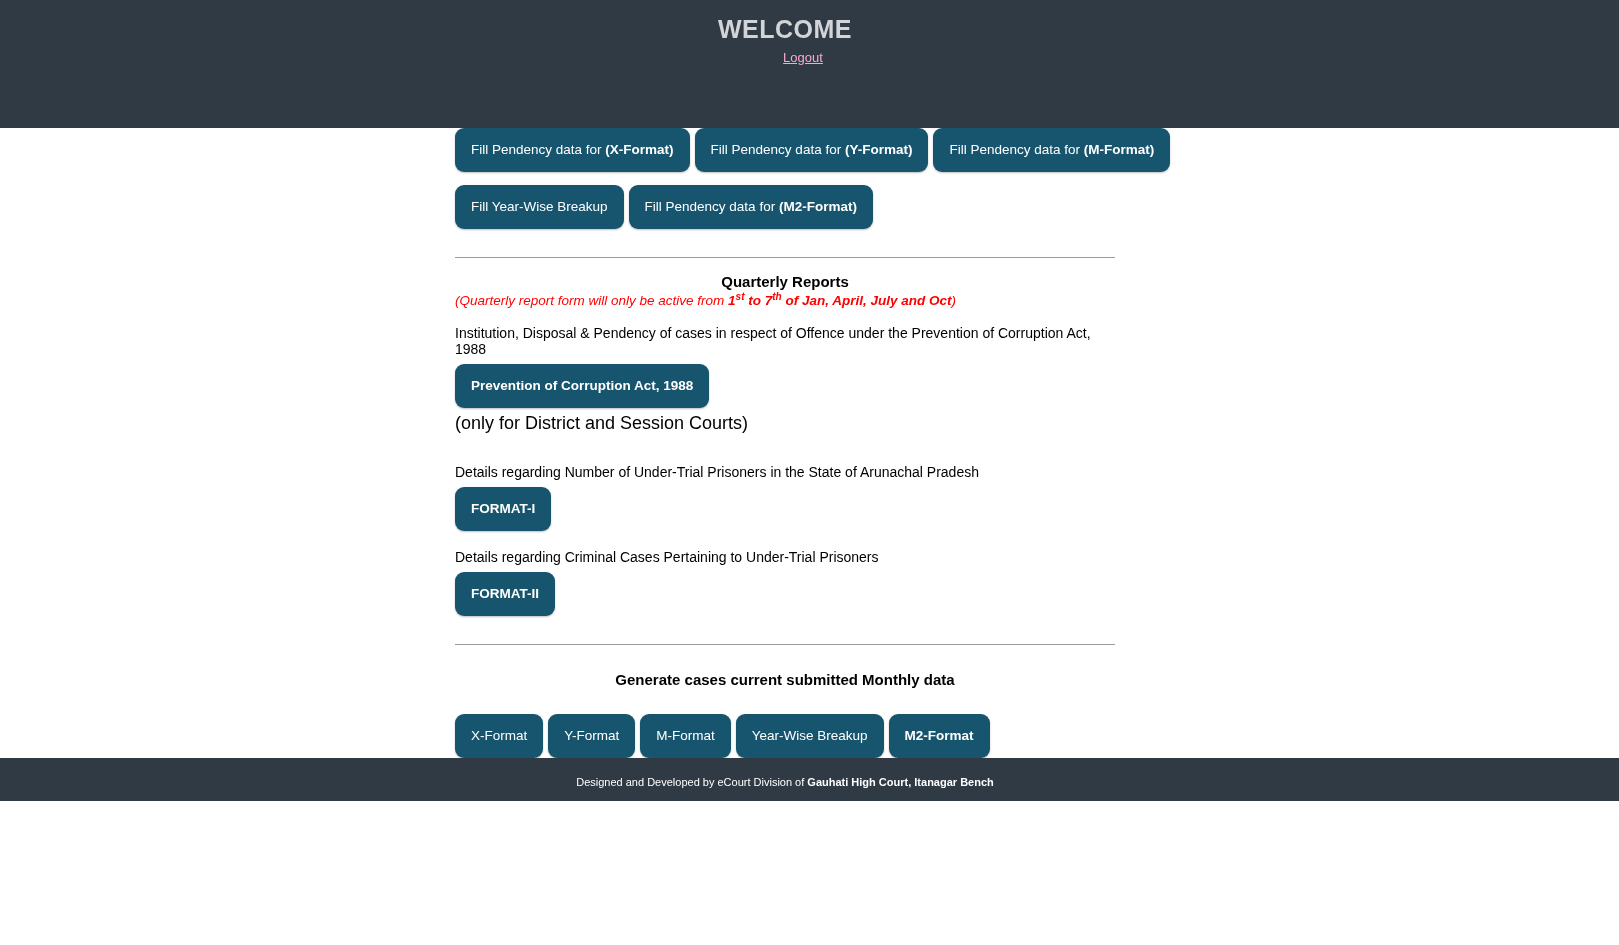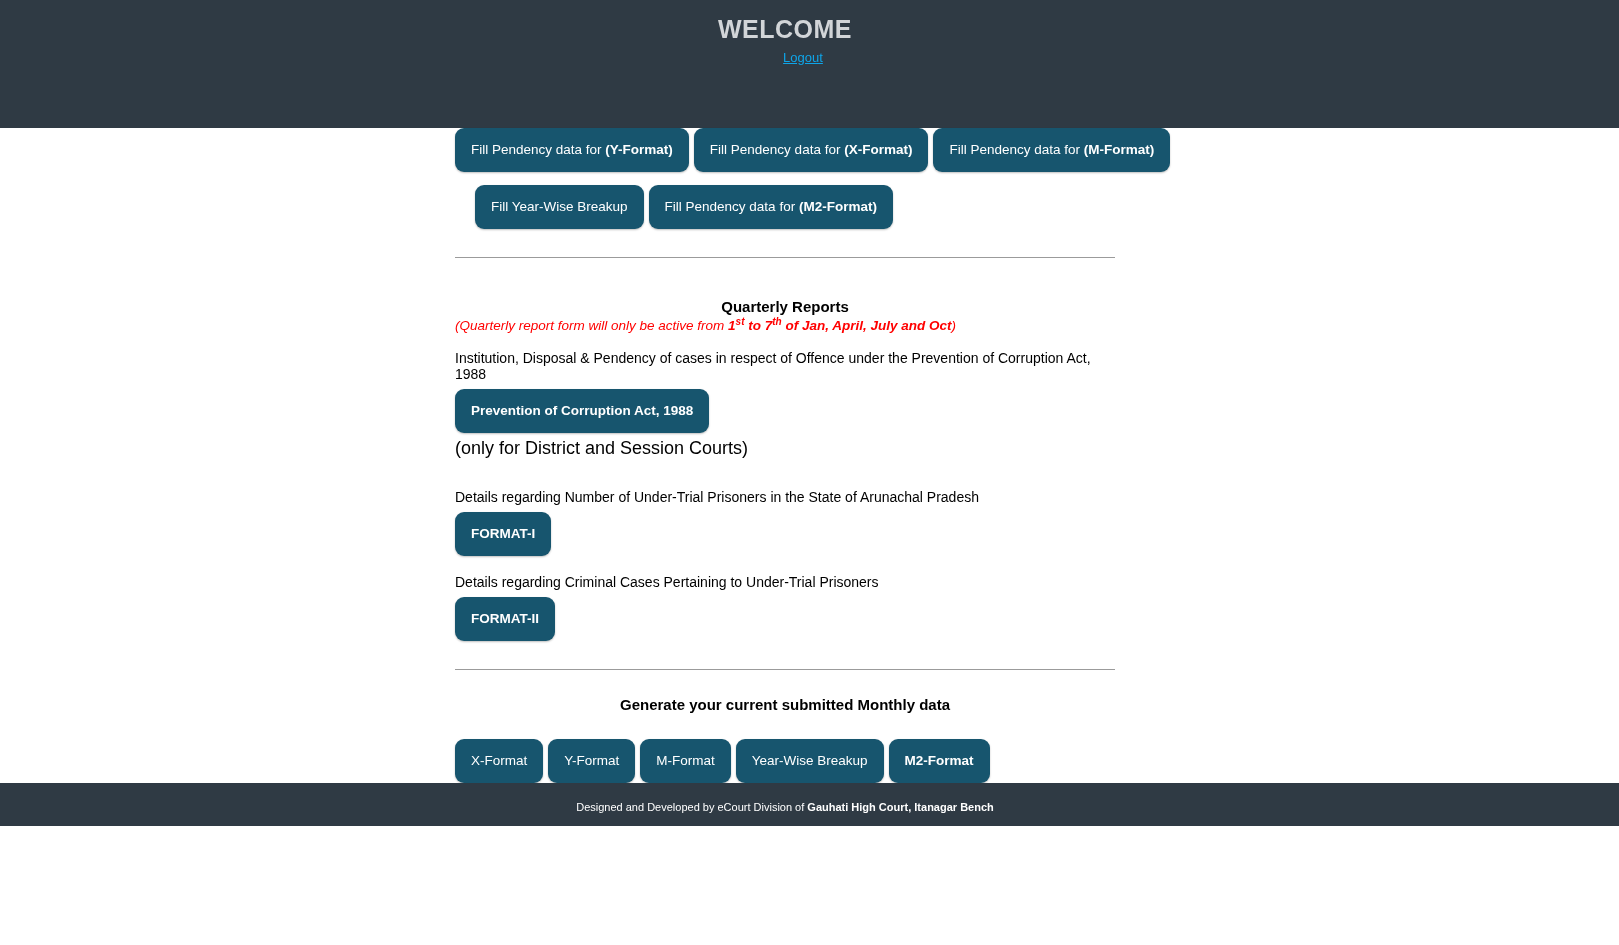--- a/index.html
+++ b/index.html
@@ -39,21 +39,21 @@
   .subtitle {
     margin-top: 6px;
     font-size: 24px;
     font-weight: bold;
     color: #d2d5d8;
   }
   .logout {
     display: inline-block;
     margin-top: 6px;
     font-size: 13px;
-    color: #0ea5e9;
+    color: #f9a8d4;
     text-decoration: underline;
     cursor: pointer;
     margin-left: 36px;
   }
   
   .container {
     margin-left: 455px;
     width: 660px;
     flex: 0 0 auto;
   }
@@ -62,21 +62,21 @@
     font-weight: bold;
     text-align: center;
     margin: 0;
   }
   .mt-title { margin-top: 18px; margin-bottom: 12px; }
   .btn-row {
     display: flex;
     gap: 5px;
     align-items: stretch;
   }
-  .btn-row + .btn-row { margin-top: 13px; margin-left: 20px; }
+  .btn-row + .btn-row { margin-top: 13px; }
   .tbtn {
     display: inline-block;
     background: var(--button-bg, #17556e);
     color: #ffffff;
     border: none;
     border-radius: 9px;
     padding: 14px 16px;
     font-size: 13.5px;
     font-family: "Liberation Sans", sans-serif;
     line-height: 16px;
@@ -84,21 +84,21 @@
     white-space: nowrap;
     box-shadow: 0 1px 2px rgba(0,0,0,0.25);
   }
   .tbtn .b, .tbtn.bold { font-weight: bold; }
   hr.sep {
     border: none;
     border-top: 1px solid #9b9b9b;
     margin: 28px 0 0 0;
     width: 100%;
   }
-  .q-title { margin-top: 40px; }
+  .q-title { margin-top: 15px; }
   .note {
     text-align: left;
     font-size: 13.5px;
     font-style: italic;
     color: var(--note-red, #ff0000);
   }
   .note b sup { font-size: 10px; }
   .desc {
     margin-top: 18px;
     font-size: 14px;
@@ -138,22 +138,22 @@
     <div class="centerband">
       <div class="welcome">WELCOME</div>
       <a class="logout" href="#">Logout</a>
     </div>
   </header>
 
   <main class="container">
 
 
     <div class="btn-row">
+      <button class="tbtn"><span>Fill Pendency data for </span><span class="b">(X-Format)</span></button>
       <button class="tbtn"><span>Fill Pendency data for </span><span class="b">(Y-Format)</span></button>
-      <button class="tbtn"><span>Fill Pendency data for </span><span class="b">(X-Format)</span></button>
       <button class="tbtn"><span>Fill Pendency data for </span><span class="b">(M-Format)</span></button>
     </div>
 
     <div class="btn-row">
       <button class="tbtn"><span>Fill Year-Wise Breakup</span></button>
       <button class="tbtn"><span>Fill Pendency data for </span><span class="b">(M2-Format)</span></button>
     </div>
 
     <hr class="sep">
 
@@ -172,21 +172,21 @@
       <button class="tbtn bold">FORMAT-I</button>
     </div>
 
     <div class="desc">Details regarding Criminal Cases Pertaining to Under-Trial Prisoners</div>
     <div class="btn-solo">
       <button class="tbtn bold">FORMAT-II</button>
     </div>
 
     <hr class="sep">
 
-    <h2 class="section-title g-title">Generate your current submitted Monthly data</h2>
+    <h2 class="section-title g-title">Generate cases current submitted Monthly data</h2>
 
     <div class="btn-row gen-row">
       <button class="tbtn">X-Format</button>
       <button class="tbtn">Y-Format</button>
       <button class="tbtn">M-Format</button>
       <button class="tbtn">Year-Wise Breakup</button>
       <button class="tbtn bold">M2-Format</button>
     </div>
 
 

